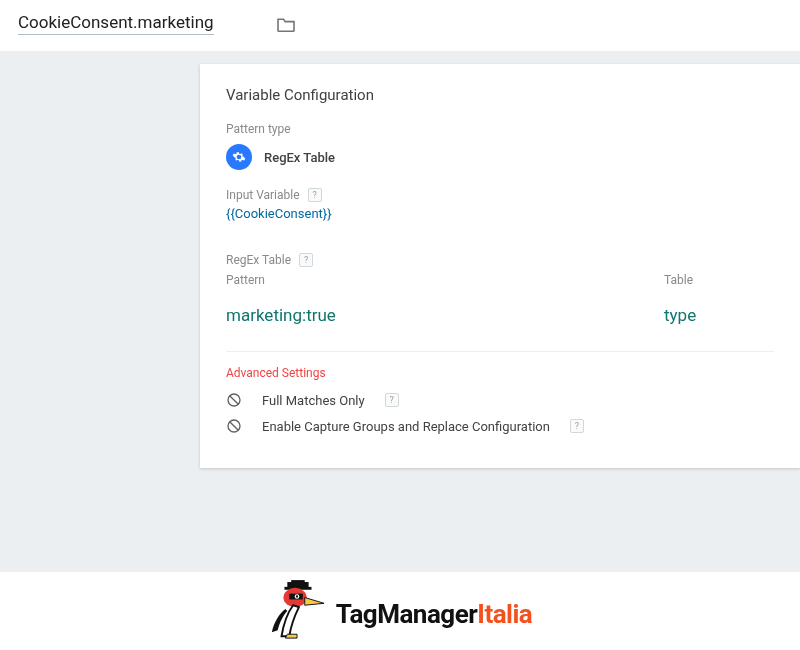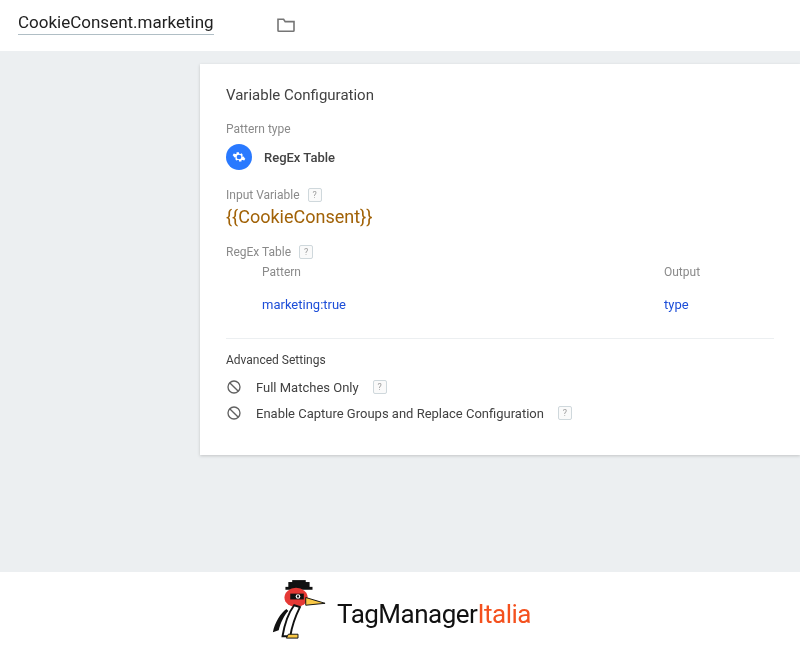--- a/index.html
+++ b/index.html
@@ -22,31 +22,31 @@
     display: flex; align-items: center; justify-content: center; margin-right: 12px;
   }
   .blue-chip svg { fill: #fff; }
   .var-type-name { font-size: 13px; color: #424242; font-weight: 500; }
   .label-with-help { display: flex; align-items: flex-end; gap: 8px; font-size: 12px; color: #8a8a8a; margin-bottom: 4px; }
   .help {
     display:inline-flex; align-items:center; justify-content:center;
     width:14px; height:14px; font-size:9px; color:#9e9e9e;
     border:1px solid #cfd8dc; border-radius:2px; background:#fafafa; cursor:pointer;
   }
-  .input-val { font-size: 18px; color: #a16207; margin-bottom: 18px; }
+  .input-val { font-size: 13px; color: #0369a1; margin-bottom: 32px; }
   .table-headers { display:flex; font-size:12px; color:#8a8a8a; margin-top:6px; margin-bottom:8px; }
-  .col-pattern { flex: 1; margin-left: 36px; }
+  .col-pattern { flex: 1; }
   .col-output { width: 110px; }
-  .table-row { display:flex; font-size:13px; color:#1d4ed8; padding:10px 0;gap:33px; }
+  .table-row { display:flex; font-size:17px; color:#0f766e; padding:10px 0;gap:33px; }
   .divider { border-top:1px solid #eceff1; margin:16px 0 14px; }
-  .adv-title { font-size:12px; color:#404040; margin-bottom:12px; }
-  .adv-row { display:flex; align-items:center; gap:14px; font-size:13px; color:#424242; margin-bottom:10px; }
+  .adv-title { font-size:12px; color:#ef4444; margin-bottom:12px; }
+  .adv-row { display:flex; align-items:center; gap:20px; font-size:13px; color:#424242; margin-bottom:10px; }
   .ban-icon svg { display:block; stroke:#616161; }
   .logo-area { display:flex; align-items:center; justify-content:center; gap:10px; padding:8px 0; }
-  .logo-text { font-size:26px; font-weight:400; letter-spacing:-0.5px; }
+  .logo-text { font-size:26px; font-weight:700; letter-spacing:-0.5px; }
   .logo-text .black { color:#111; }
   .logo-text .orange { color:#f4511e; }
 </style>
 </head>
 <body>
 
 <div class="header">
   <span class="title">CookieConsent.marketing</span>
   <span class="folder-icon">
     <svg width="20" height="16" viewBox="0 0 24 20">
@@ -74,21 +74,21 @@
       <span class="help">?</span>
     </div>
     <div class="input-val">{{CookieConsent}}</div>
 
     <div class="label-with-help">
       <span>RegEx Table</span>
       <span class="help">?</span>
     </div>
     <div class="table-headers">
       <div class="col-pattern">Pattern</div>
-      <div class="col-output">Output</div>
+      <div class="col-output">Table</div>
     </div>
     <div class="table-row">
       <div class="col-pattern">marketing:true</div>
       <div class="col-output">type</div>
     </div>
 
     <div class="divider"></div>
 
     <div class="adv-title">Advanced Settings</div>
     <div class="adv-row">

